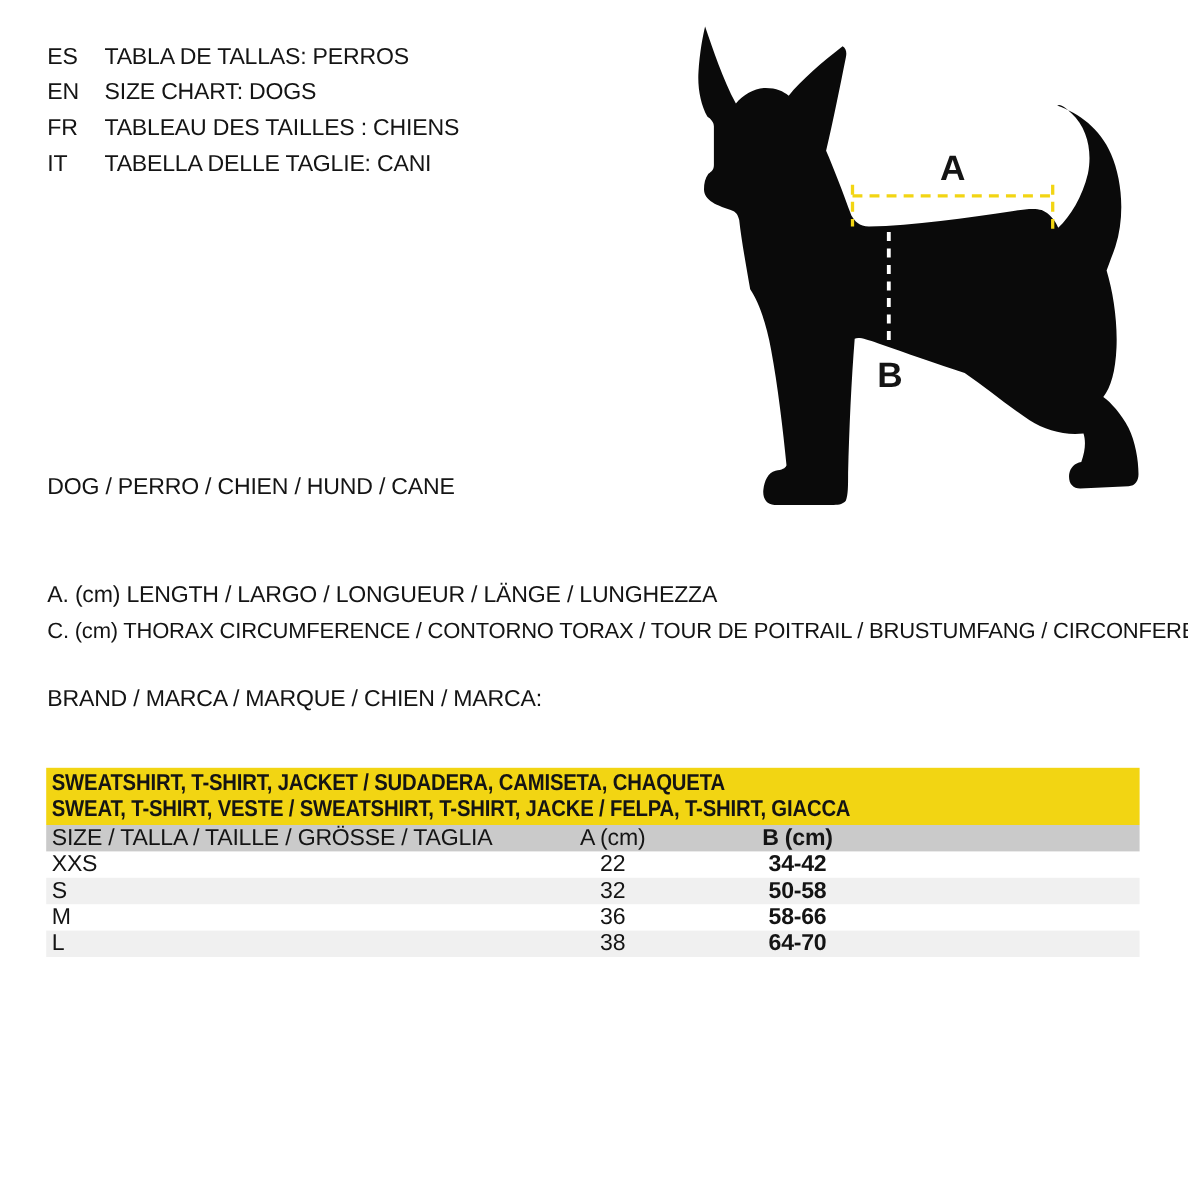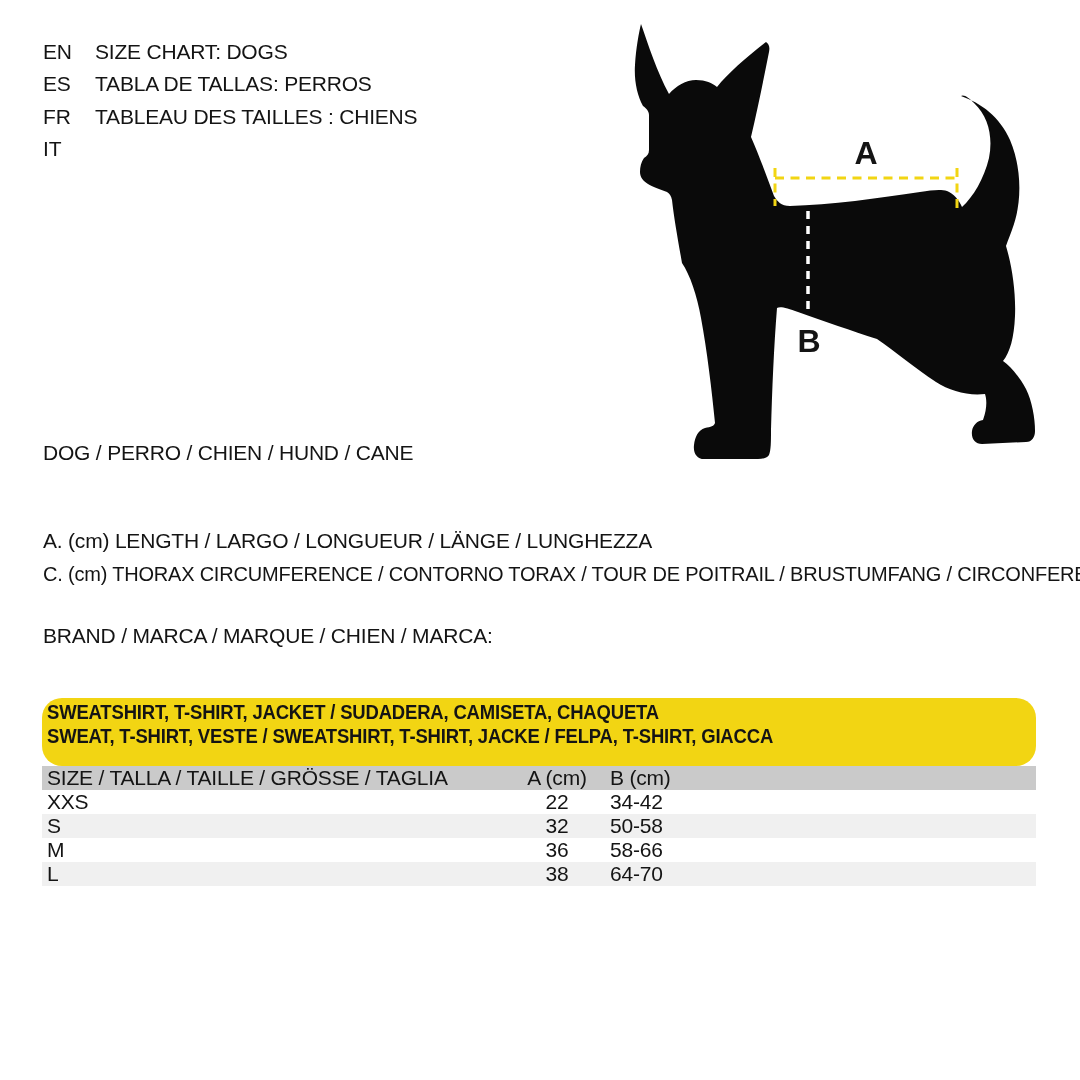--- a/index.html
+++ b/index.html
@@ -22,58 +22,59 @@
   .lang-code{width:52px;flex:0 0 52px;}
   
   .dog-figure{position:absolute;left:600px;top:20px;width:460px;height:450px;}
   .dog-figure svg{width:100%;height:100%;display:block;}
   .dog-path{fill:var(--dog-black);}
   .dash-yellow{stroke:var(--accent-yellow);stroke-width:3;fill:none;stroke-dasharray:9 6.5;}
   .dash-white{stroke:#ffffff;stroke-width:3.5;fill:none;stroke-dasharray:8 7;}
   .measure-label{font-family:"Liberation Sans","DejaVu Sans",sans-serif;font-weight:700;font-size:32px;fill:var(--ink);text-anchor:middle;}
   
   .caption{position:absolute;left:43px;font-size:21px;line-height:24px;white-space:nowrap;}
-  .dog-caption{top:441px;text-align:center;}
+  .dog-caption{top:431px;text-align:center;}
   .legend-a{top:529px;}
   .legend-c{top:562px;font-size:20px;}
   .brand-line{top:624px;}
   
   .size-table{position:absolute;left:42px;top:698px;width:994px;font-size:21px;}
-  .band-yellow{background:var(--accent-yellow);height:68px;padding:2px 0 0 5px;border-radius:20px;}
+  .band-yellow{background:var(--accent-yellow);height:52px;padding:2px 0 0 5px;}
   .hline{height:24px;line-height:24px;white-space:nowrap;}
   .sqz{display:inline-block;white-space:nowrap;transform-origin:0 50%;}
   .s88{transform:scaleX(.88);}
   .b{font-weight:700;}
   .trow{position:relative;height:24px;line-height:24px;}
   .band-gray{background:var(--header-gray);padding-left:19px;}
   .body-rows .trow:nth-child(even){background:var(--row-alt);}
   .cell-size{position:absolute;left:5px;top:0;white-space:nowrap;}
   .cell-a{position:absolute;left:400px;top:0;width:230px;text-align:center;}
-  .cell-b{position:absolute;left:568px;top:0;width:230px;text-align:left;}
+  .cell-b{position:absolute;left:568px;top:0;width:230px;text-align:center;font-weight:bold;}
 </style>
 </head>
 <body>
 
 <div class="page">
 
   <section class="lang-block">
     <div class="lang-row">
+      <span class="lang-code">ES</span>
+      <span class="lang-label">TABLA DE TALLAS: PERROS</span>
+    </div>
+    <div class="lang-row">
       <span class="lang-code">EN</span>
       <span class="lang-label">SIZE CHART: DOGS</span>
-    </div>
-    <div class="lang-row">
-      <span class="lang-code">ES</span>
-      <span class="lang-label">TABLA DE TALLAS: PERROS</span>
     </div>
     <div class="lang-row">
       <span class="lang-code">FR</span>
       <span class="lang-label">TABLEAU DES TAILLES : CHIENS</span>
     </div>
     <div class="lang-row">
       <span class="lang-code">IT</span>
+      <span class="lang-label">TABELLA DELLE TAGLIE: CANI</span>
     </div>
   </section>
 
   <figure class="dog-figure">
     <svg viewBox="600 20 460 450">
       <path class="dog-path" d="
         M 641 24
         C 648 44 657 72 669 94
         C 676 86 686 80 696 80
         C 706 80 712 83 717 87

